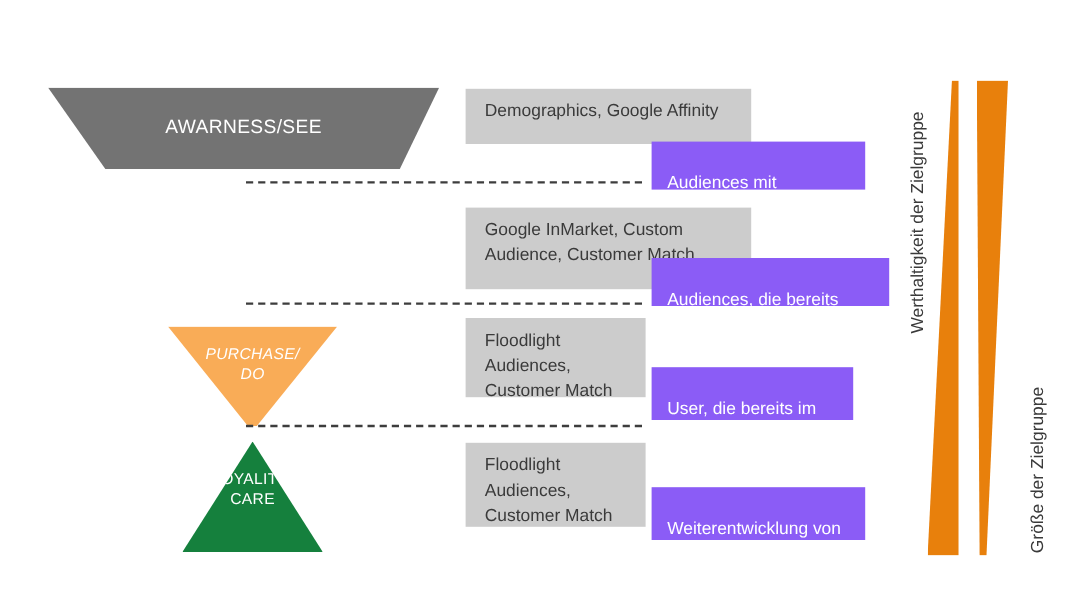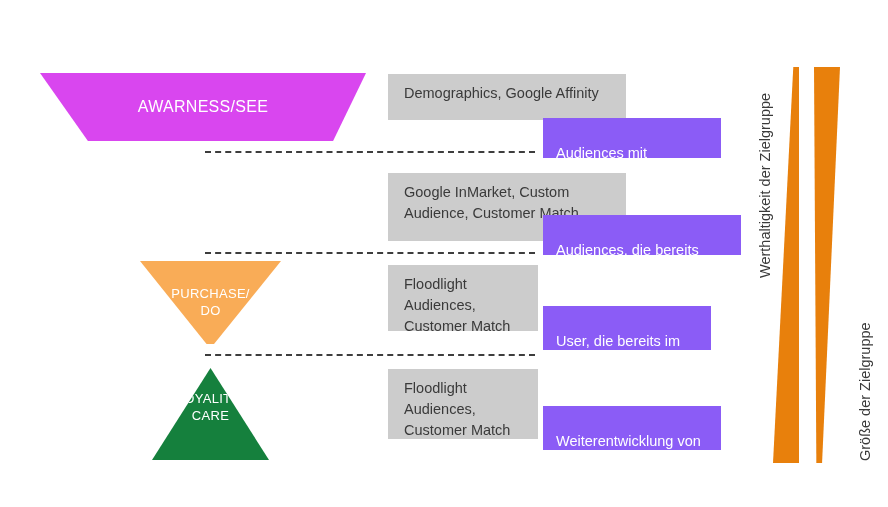--- a/index.html
+++ b/index.html
@@ -37,44 +37,45 @@
     padding: 0 6px;
     box-sizing: border-box;
     white-space: pre-line;
   }
 
   #stage-awareness {
     left: 40px;
     top: 73px;
     width: 326px;
     height: 68px;
-    background: #d946ef;
+    background: #737373;
     clip-path: polygon(0% 0%, 100% 0%, 89.9% 100%, 14.7% 100%);
     font-size: 16px;
   }
   #stage-consideration {
     left: 88px;
     top: 158px;
     width: 246px;
     height: 86px;
     background: #F9AC57;
     clip-path: polygon(0% 0%, 100% 0%, 78% 100%, 21.1% 100%);
     font-size: 16px;
   }
   #stage-purchase {
     left: 140px;
-    top: 261px;
+    top: 272px;
     width: 141px;
     height: 83px;
     background: #F9AC57;
     clip-path: polygon(0% 0%, 100% 0%, 52.5% 100%, 47.2% 100%);
     font-size: 13px;
     align-items: flex-start;
-    padding-top: 24px;
-    box-sizing: border-box;
+    padding-top: 14px;
+    box-sizing: border-box;
+    font-style: italic;
   }
   #stage-loyality {
     left: 152px;
     top: 368px;
     width: 117px;
     height: 92px;
     background: #15803d;
     clip-path: polygon(50% 0%, 100% 100%, 0% 100%);
     font-size: 13px;
     padding-bottom: 14px;

